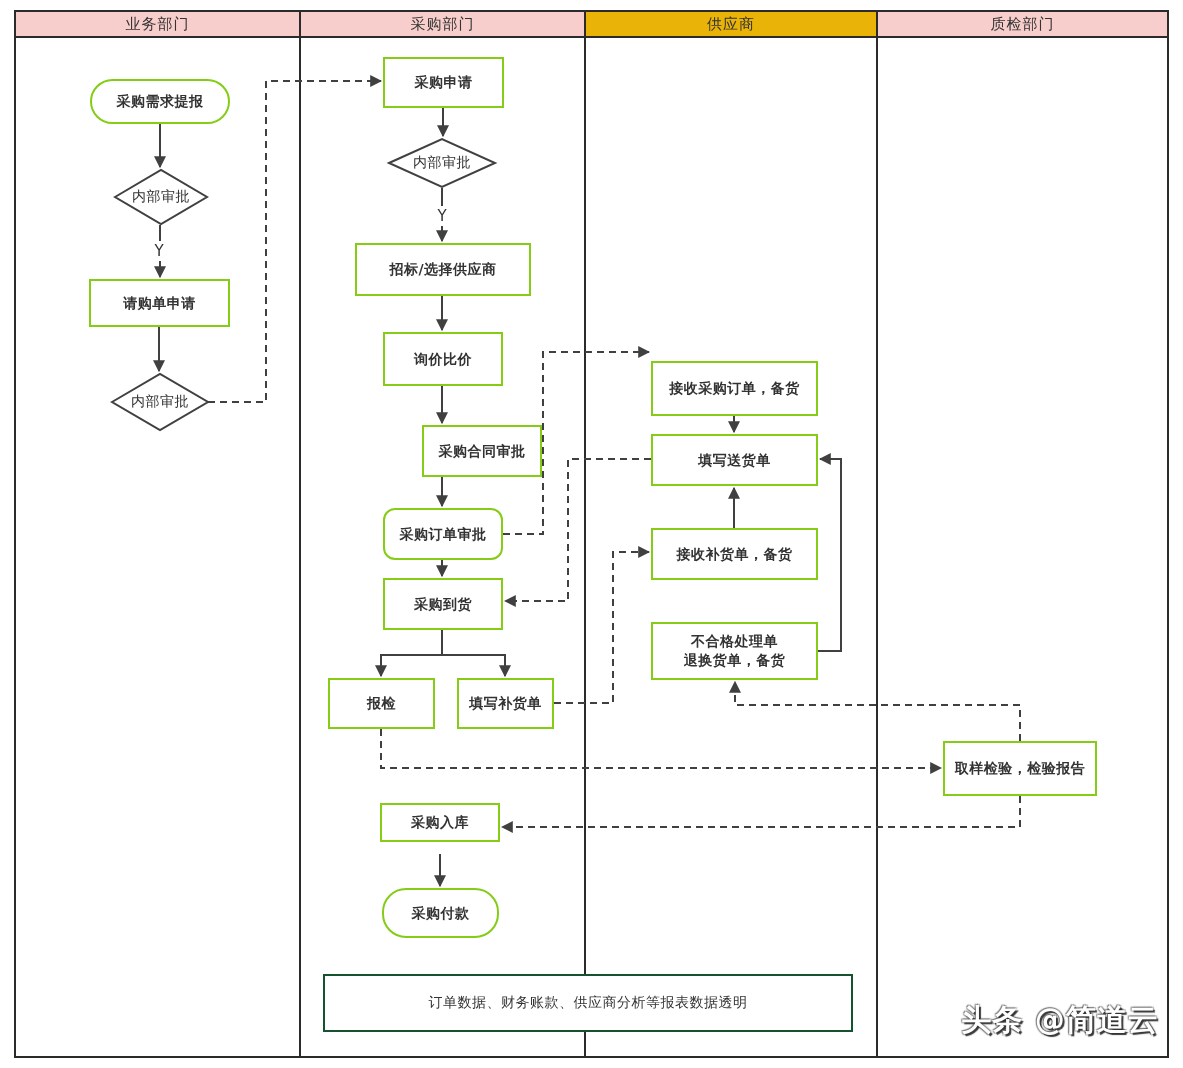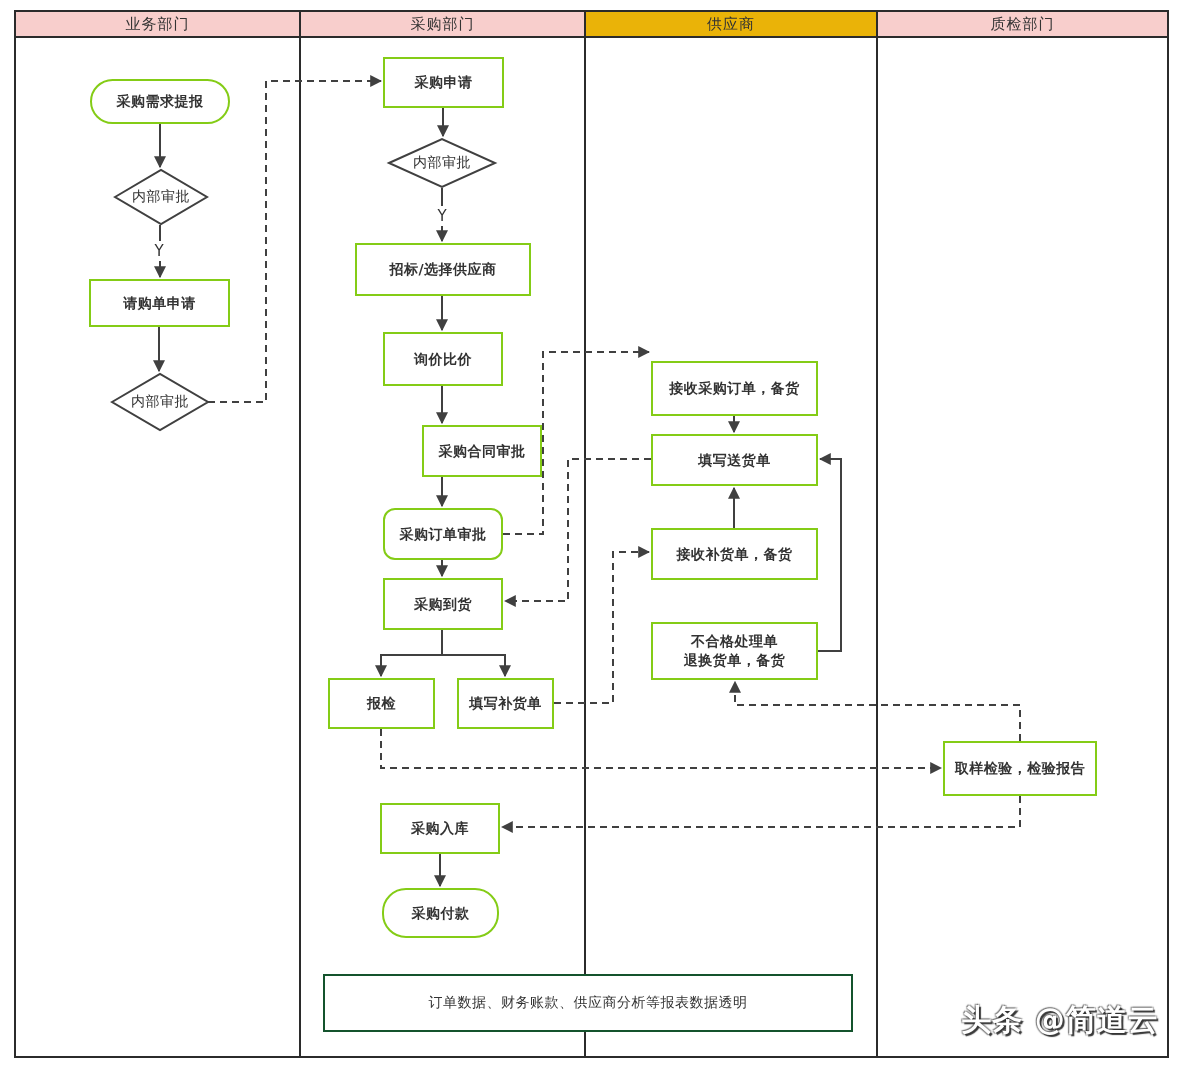--- a/index.html
+++ b/index.html
@@ -101,21 +101,21 @@
   <div class="node" style="left:383px;top:57px;width:121px;height:51px;">采购申请</div>
   <div class="diamond-label" style="left:389px;top:139px;width:106px;height:48px;">内部审批</div>
   <div class="ylabel" style="left:432px;top:206px;">Y</div>
   <div class="node" style="left:355px;top:243px;width:176px;height:53px;">招标/选择供应商</div>
   <div class="node" style="left:383px;top:332px;width:120px;height:54px;">询价比价</div>
   <div class="node" style="left:383px;top:425px;width:120px;height:52px;margin-left:39px;">采购合同审批</div>
   <div class="node" style="left:383px;top:508px;width:120px;height:52px;border-radius:12px;">采购订单审批</div>
   <div class="node" style="left:383px;top:578px;width:120px;height:52px;">采购到货</div>
   <div class="node" style="left:328px;top:678px;width:107px;height:51px;">报检</div>
   <div class="node" style="left:457px;top:678px;width:97px;height:51px;">填写补货单</div>
-  <div class="node" style="left:380px;top:803px;width:120px;height:51px;">采购入库</div>
+  <div class="node" style="left:380px;top:803px;width:120px;height:39px;">采购入库</div>
   <div class="node stadium" style="left:382px;top:888px;width:117px;height:50px;">采购付款</div>
 
   <div class="node" style="left:651px;top:325px;width:167px;height:55px;margin-top:36px;">接收采购订单，备货</div>
   <div class="node" style="left:651px;top:434px;width:167px;height:52px;">填写送货单</div>
   <div class="node" style="left:651px;top:528px;width:167px;height:52px;">接收补货单，备货</div>
   <div class="node" style="left:651px;top:622px;width:167px;height:58px;">
     <span>不合格处理单</span>
     <span>退换货单，备货</span>
   </div>
 

